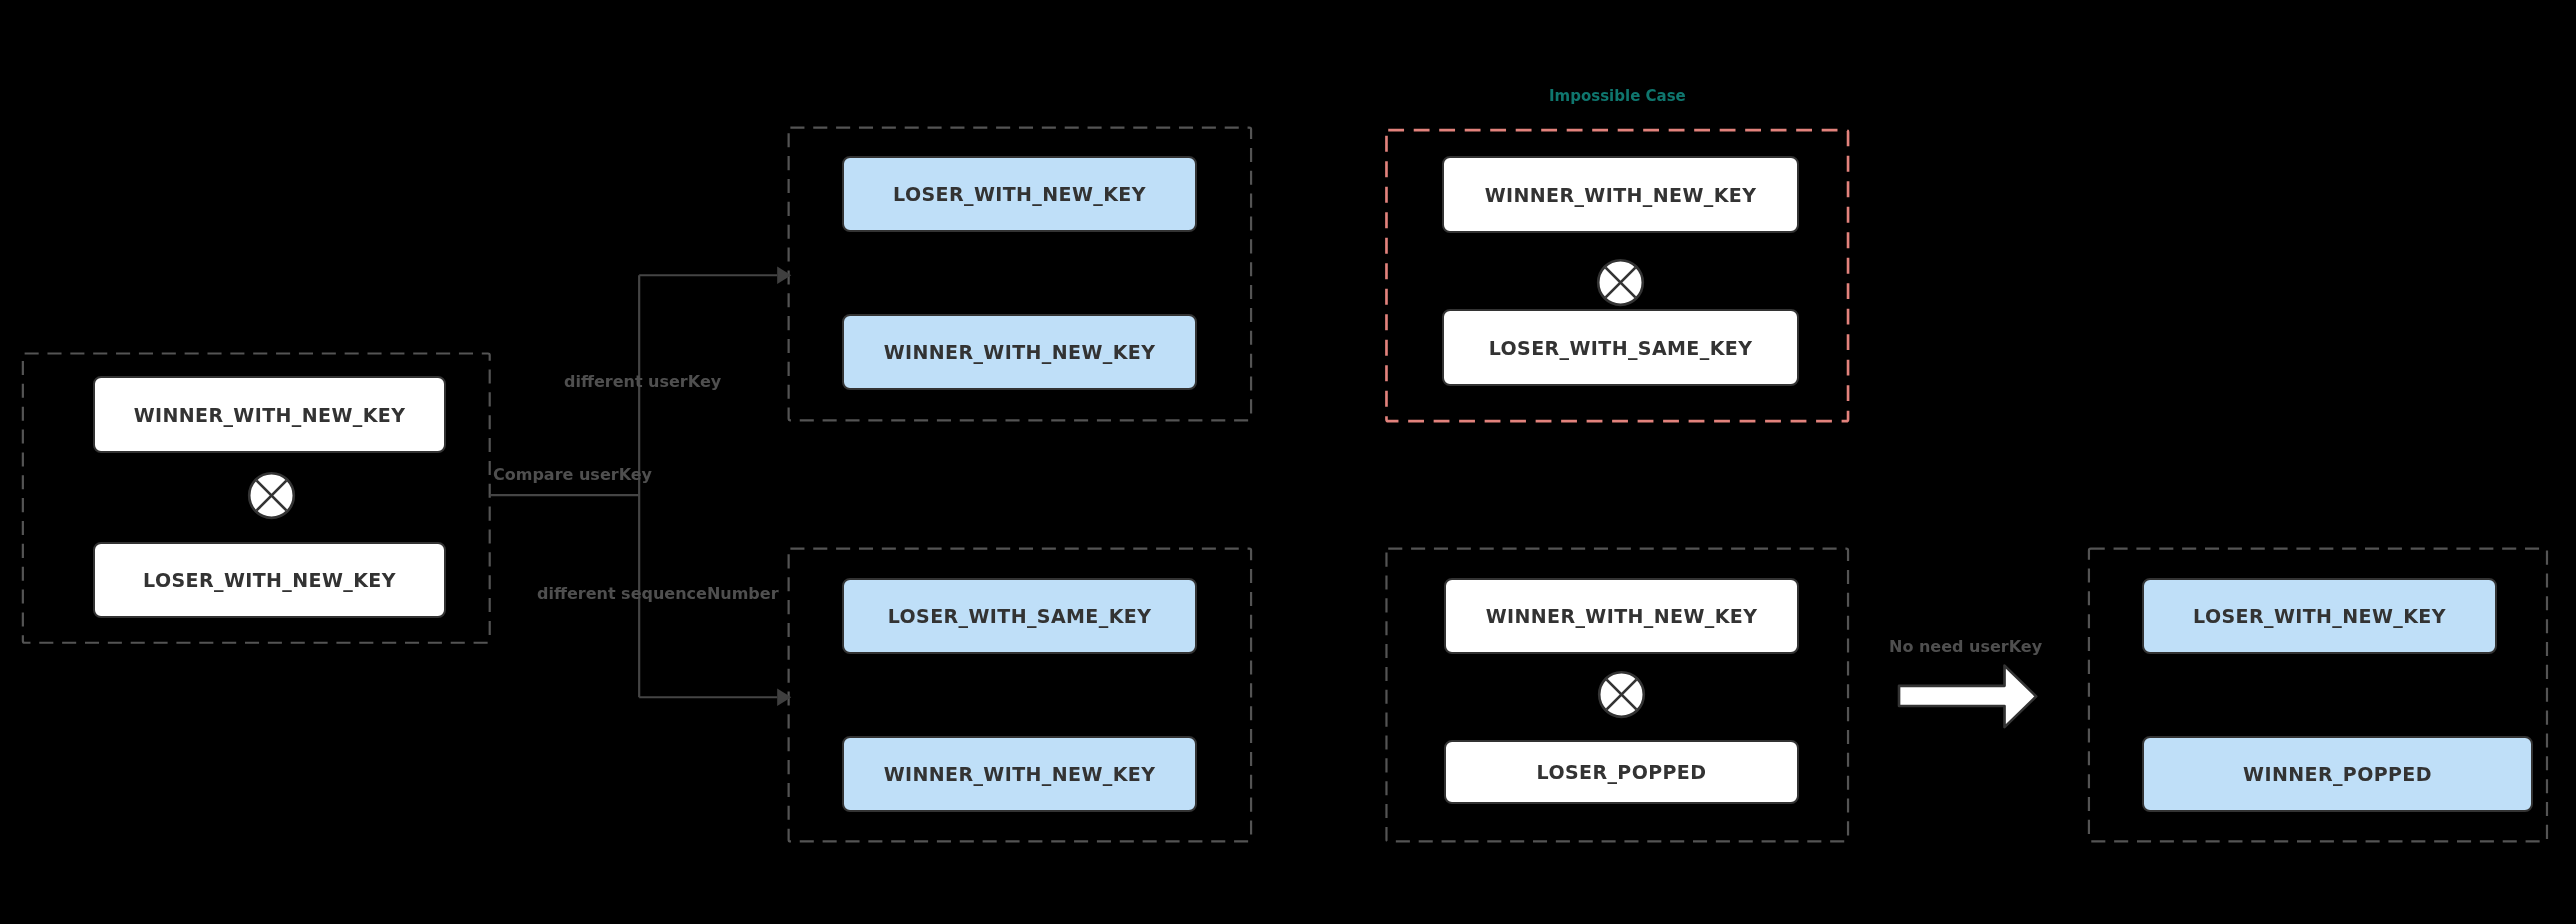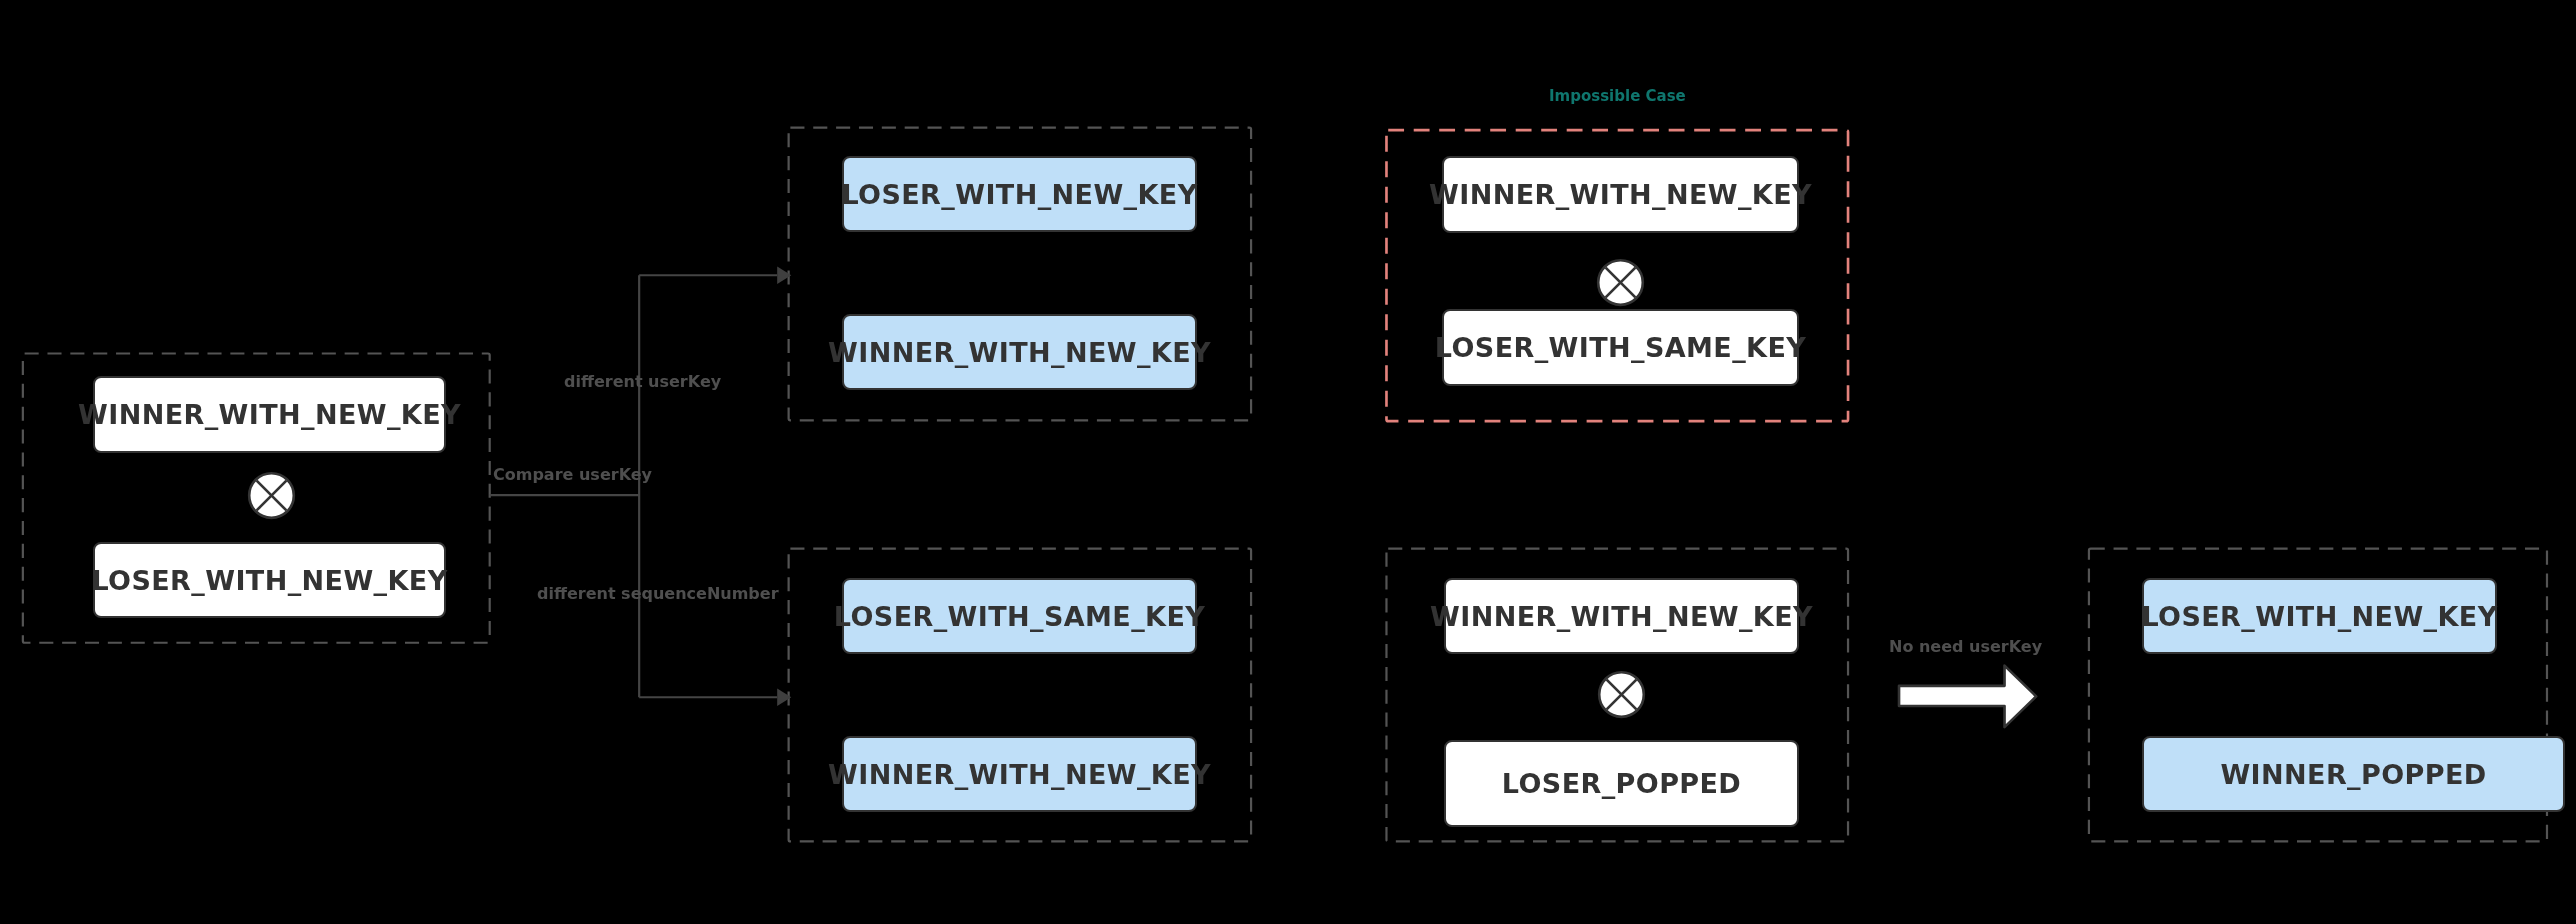--- a/index.html
+++ b/index.html
@@ -9,21 +9,21 @@
     background:#000;
     font-family:"DejaVu Sans", sans-serif;
     overflow:hidden;
   }
   .overlay{position:absolute;left:0;top:0;width:2576px;height:925px;}
   .node{
     position:absolute;
     display:flex;align-items:center;justify-content:center;
     border:2.6px solid #333333;
     border-radius:8px;
-    font-weight:bold;font-size:27px;letter-spacing:0.4px;
+    font-weight:bold;font-size:19px;letter-spacing:0.4px;
     color:#333333;
     box-sizing:border-box;
     white-space:nowrap;
   }
   .node.white{background:#ffffff;}
   .node.blue{background:#bfdff8;}
   .xcircle{position:absolute;width:49px;height:49px;}
   .edge-label{
     position:absolute;
     font-weight:bold;font-size:16px;color:#4f4f4f;
@@ -92,19 +92,19 @@
   <div class="node blue" style="left:842px;top:736px;width:355px;height:76px;">WINNER_WITH_NEW_KEY</div>
 
   <div class="node white" style="left:1444px;top:578px;width:355px;height:76px;">WINNER_WITH_NEW_KEY</div>
   <span class="xcircle" style="left:1597px;top:670px;">
     <svg width="49" height="49" viewBox="0 0 56 56">
       <circle cx="28" cy="28" r="25.5" fill="#ffffff" stroke="#333333" stroke-width="3"></circle>
       <line x1="11" y1="11" x2="45" y2="45" stroke="#333333" stroke-width="3"></line>
       <line x1="45" y1="11" x2="11" y2="45" stroke="#333333" stroke-width="3"></line>
     </svg>
   </span>
-  <div class="node white" style="left:1444px;top:740px;width:355px;height:87px;">LOSER_POPPED</div>
+  <div class="node white" style="left:1444px;top:740px;width:355px;height:64px;">LOSER_POPPED</div>
 
   <div class="node blue" style="left:2142px;top:578px;width:355px;height:76px;">LOSER_WITH_NEW_KEY</div>
-  <div class="node blue" style="left:2142px;top:736px;width:423px;height:76px;">WINNER_POPPED</div>
+  <div class="node blue" style="left:2142px;top:736px;width:391px;height:76px;">WINNER_POPPED</div>
 
 </div>
 
 
 </body></html>

